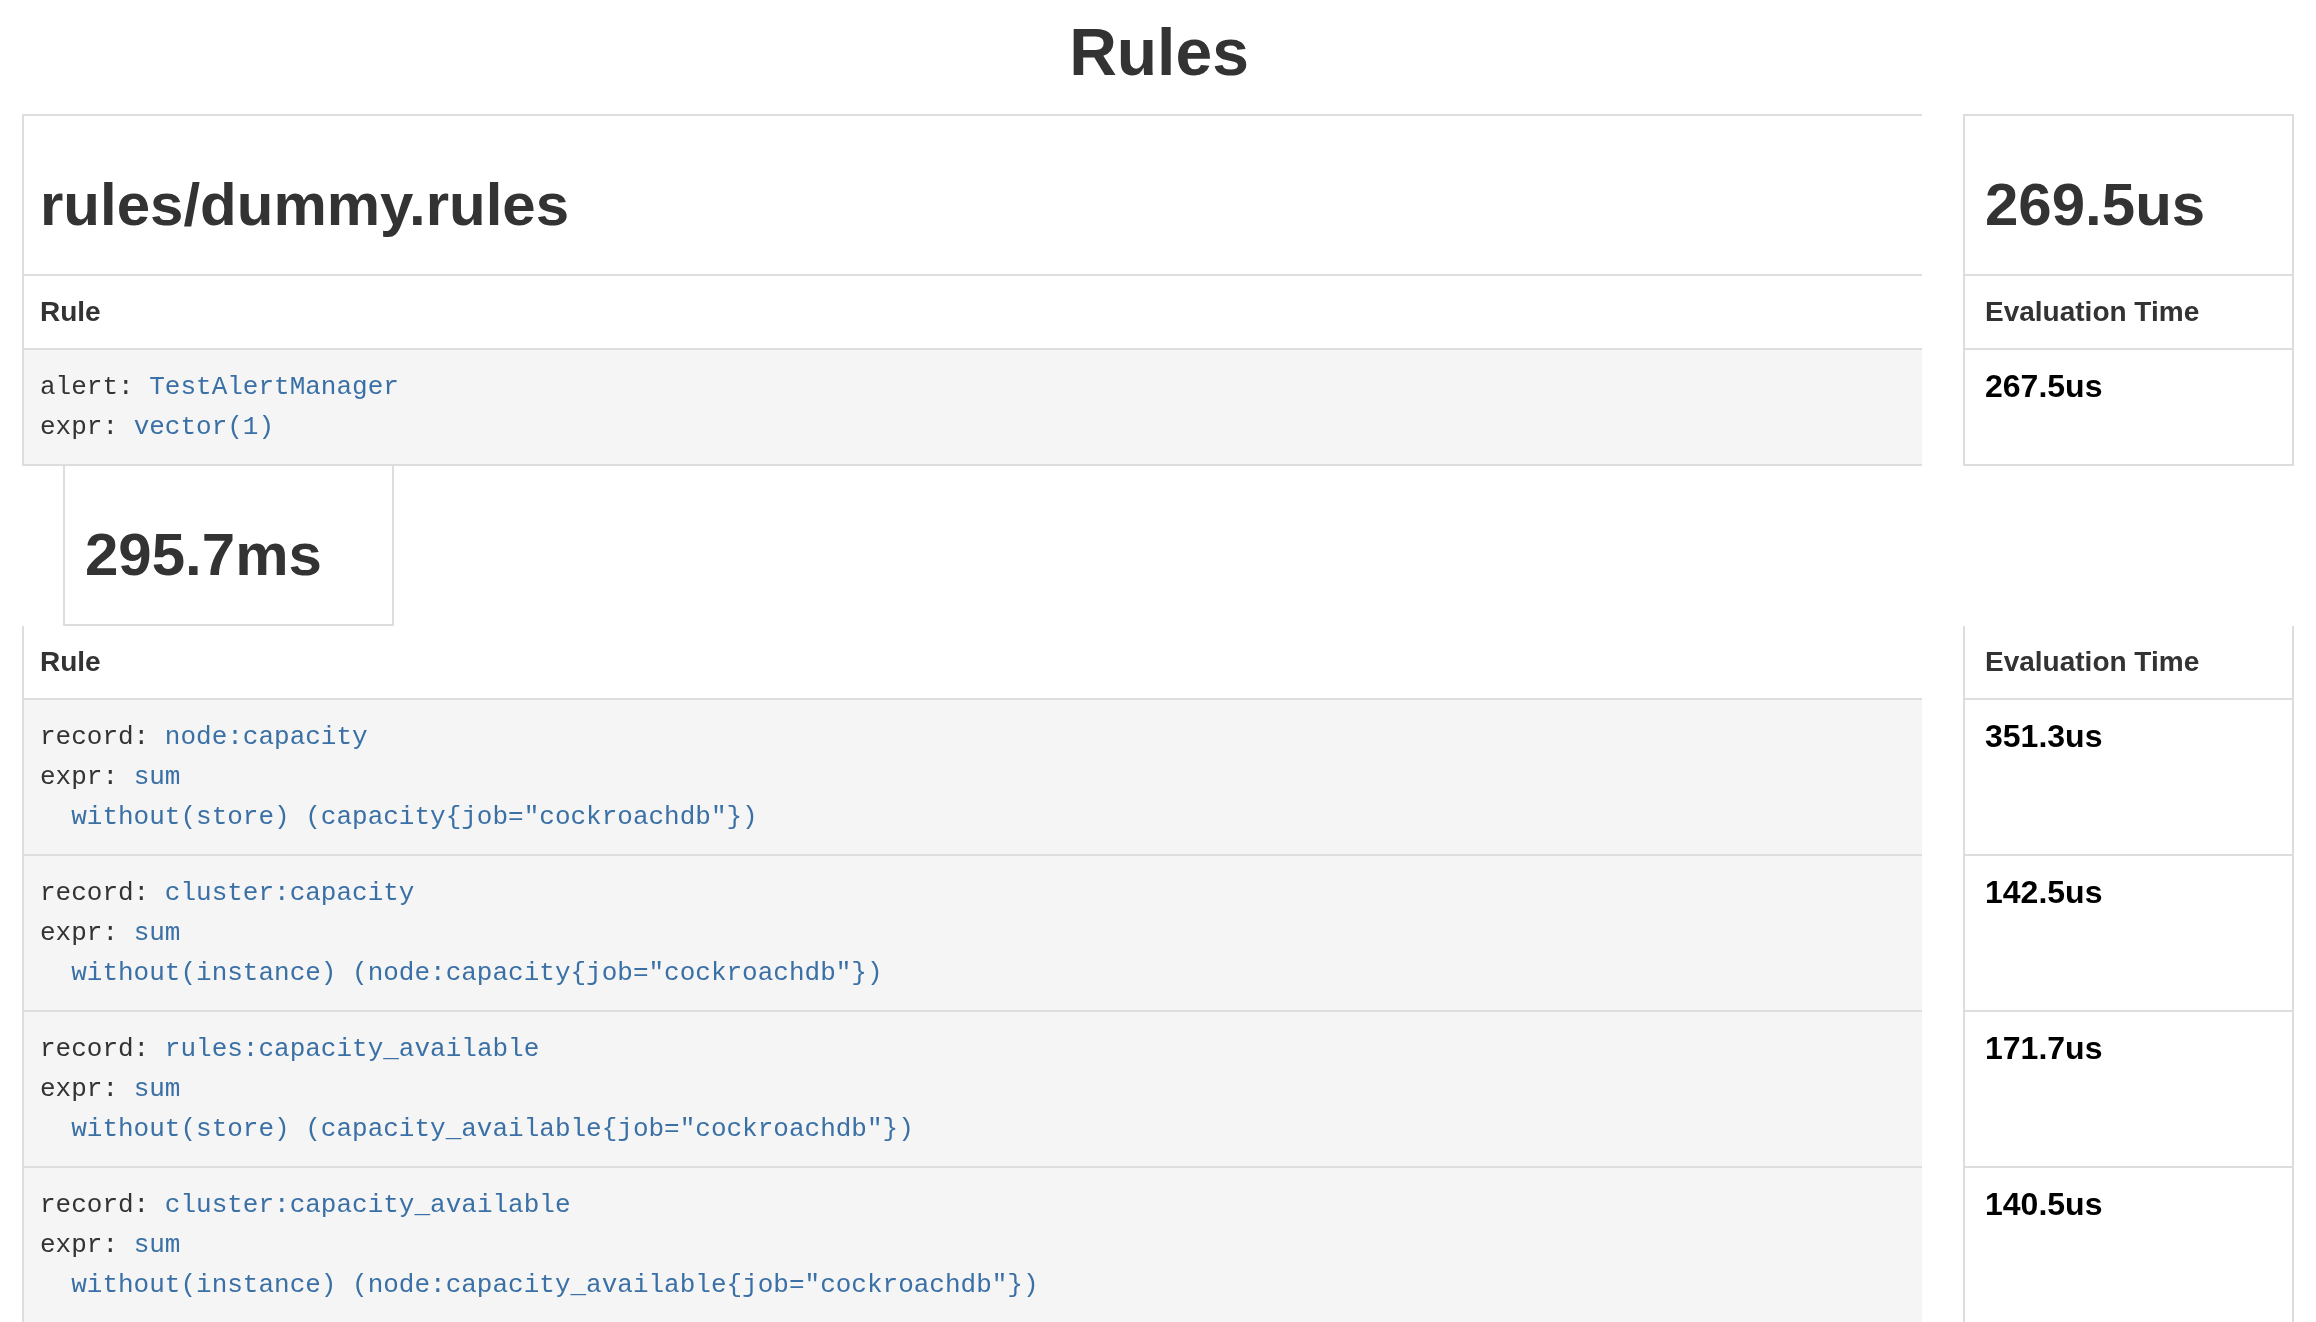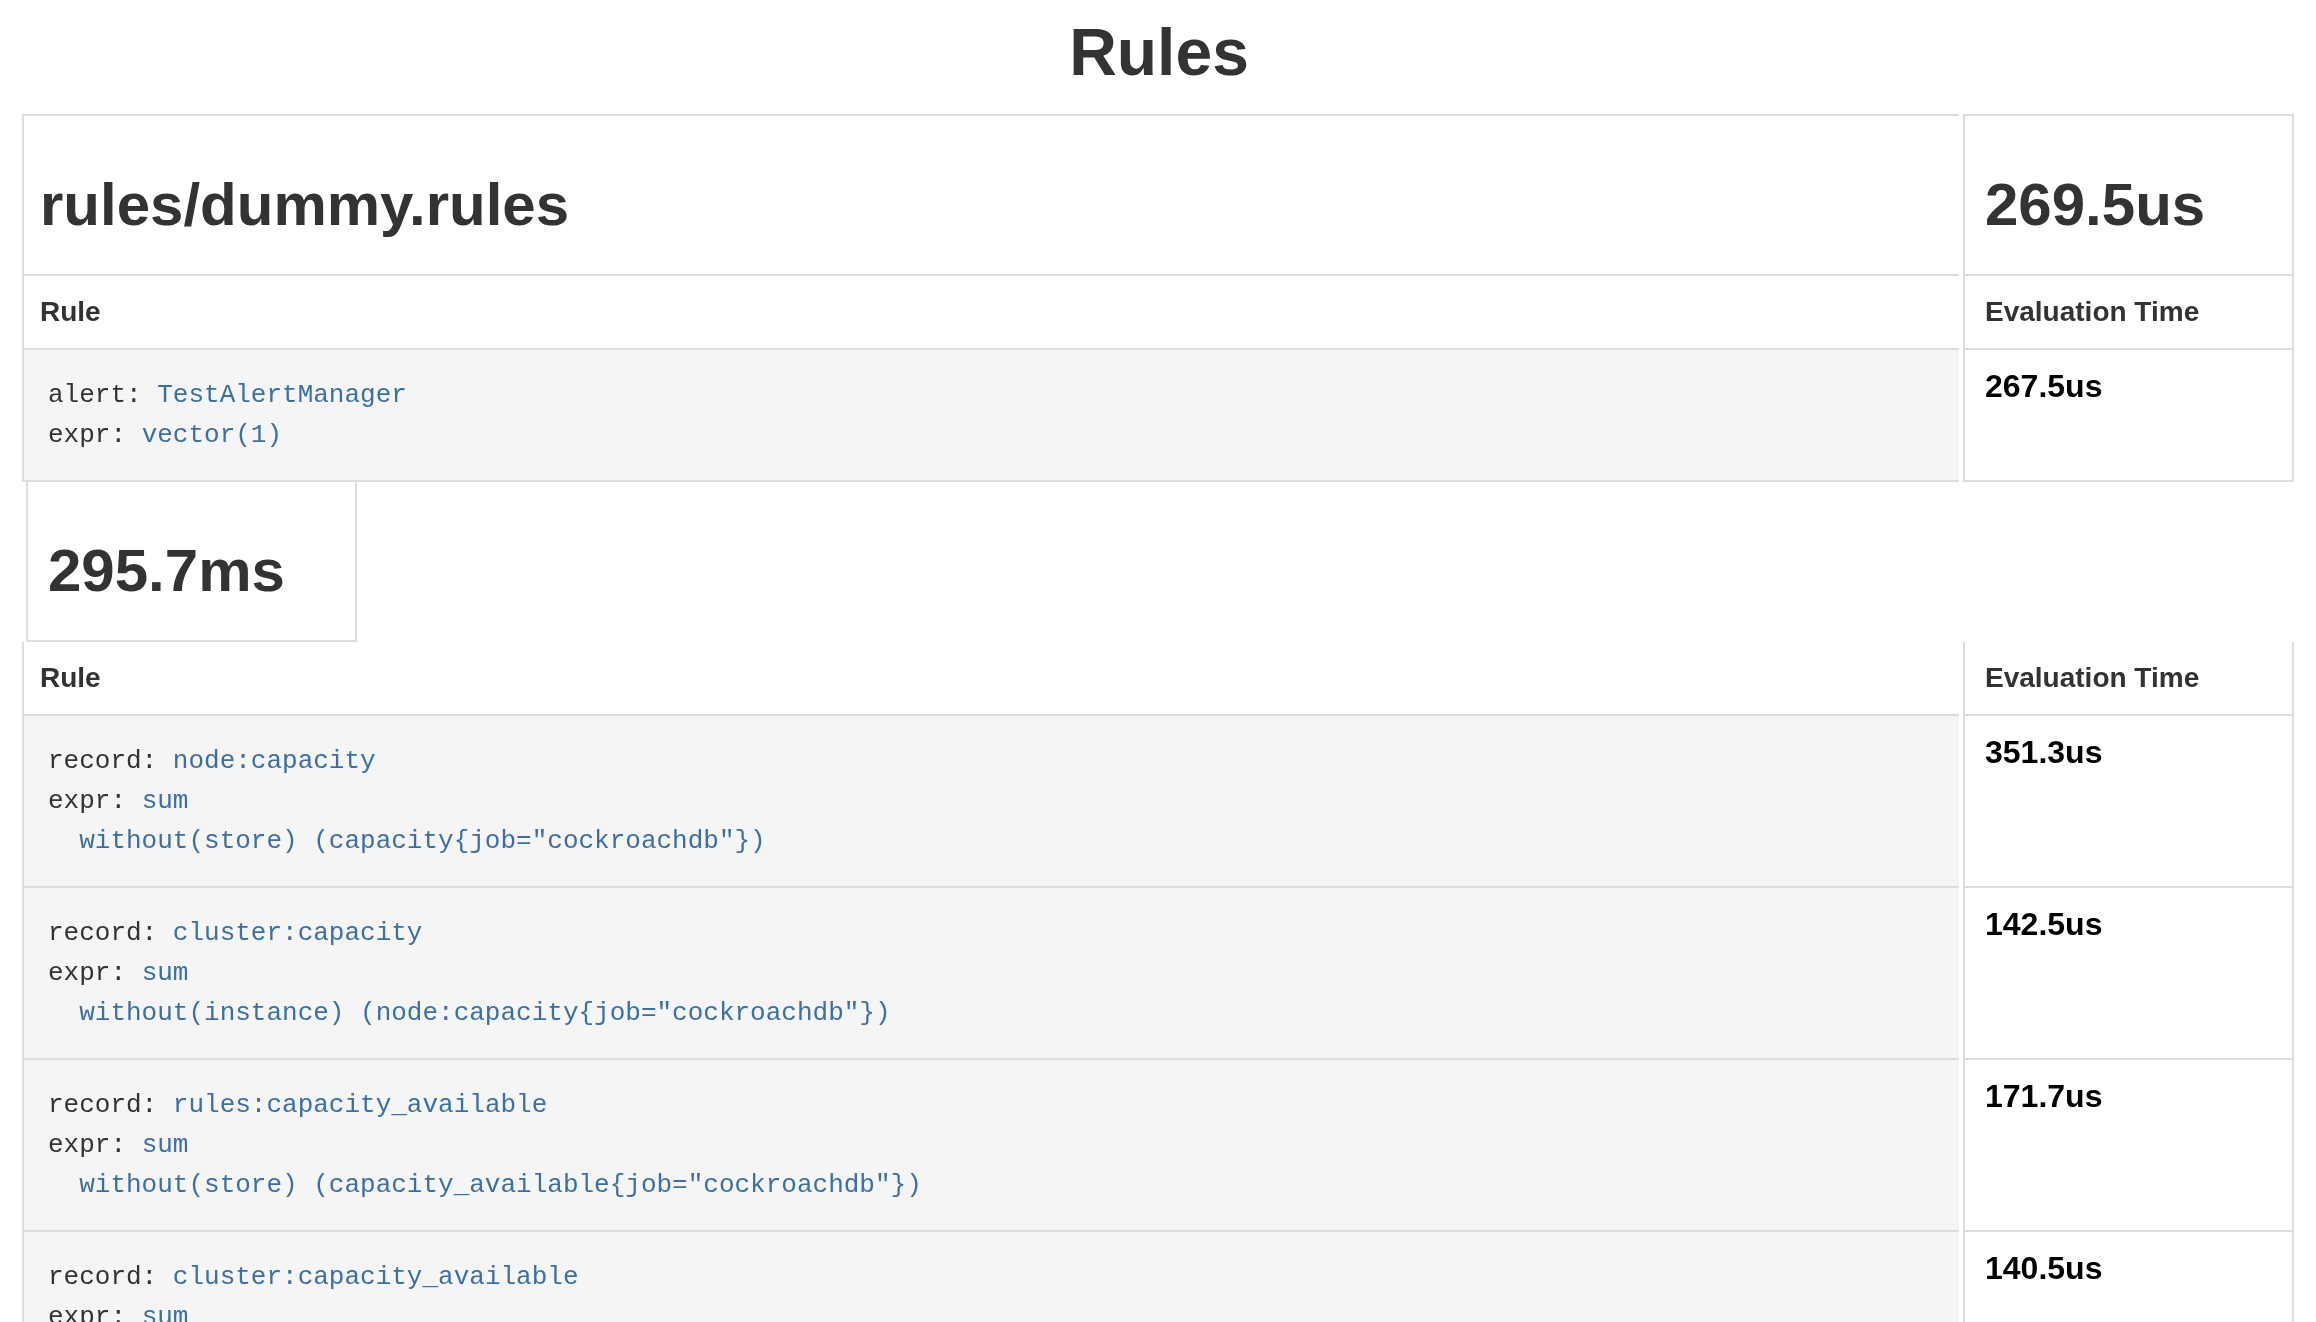--- a/index.html
+++ b/index.html
@@ -47,20 +47,21 @@
     width: 4px;
     flex: 0 0 4px;
     background: #ffffff;
   }
   .cell.time {
     flex: 0 0 331px;
     width: 331px;
     border-left: 2px solid #dddddd;
     border-right: 2px solid #dddddd;
     padding: 16px 16px 16px 20px;
+    margin-left: 37px;
   }
   .row-rule .cell.main {
     background: #f5f5f5;
     padding: 17px 16px;
   }
   h2.group-name, h2.group-time {
     font-size: 60px;
     line-height: 66px;
     font-weight: 700;
     margin: 40px 0 20px 0;
@@ -74,21 +75,21 @@
     font-weight: 700;
     color: #333333;
   }
   .time-val {
     font-size: 32px;
     line-height: 40px;
     font-weight: 700;
     color: #000000;
   }
   pre.rule-pre {
-    margin: 8px;
+    margin: 0;
     font-family: "Liberation Mono", "DejaVu Sans Mono", monospace;
     font-size: 26px;
     line-height: 40px;
     color: #333333;
     white-space: pre;
     overflow: hidden;
   }
   pre.rule-pre a.lnk {
     color: #3a70a5;
     text-decoration: none;

